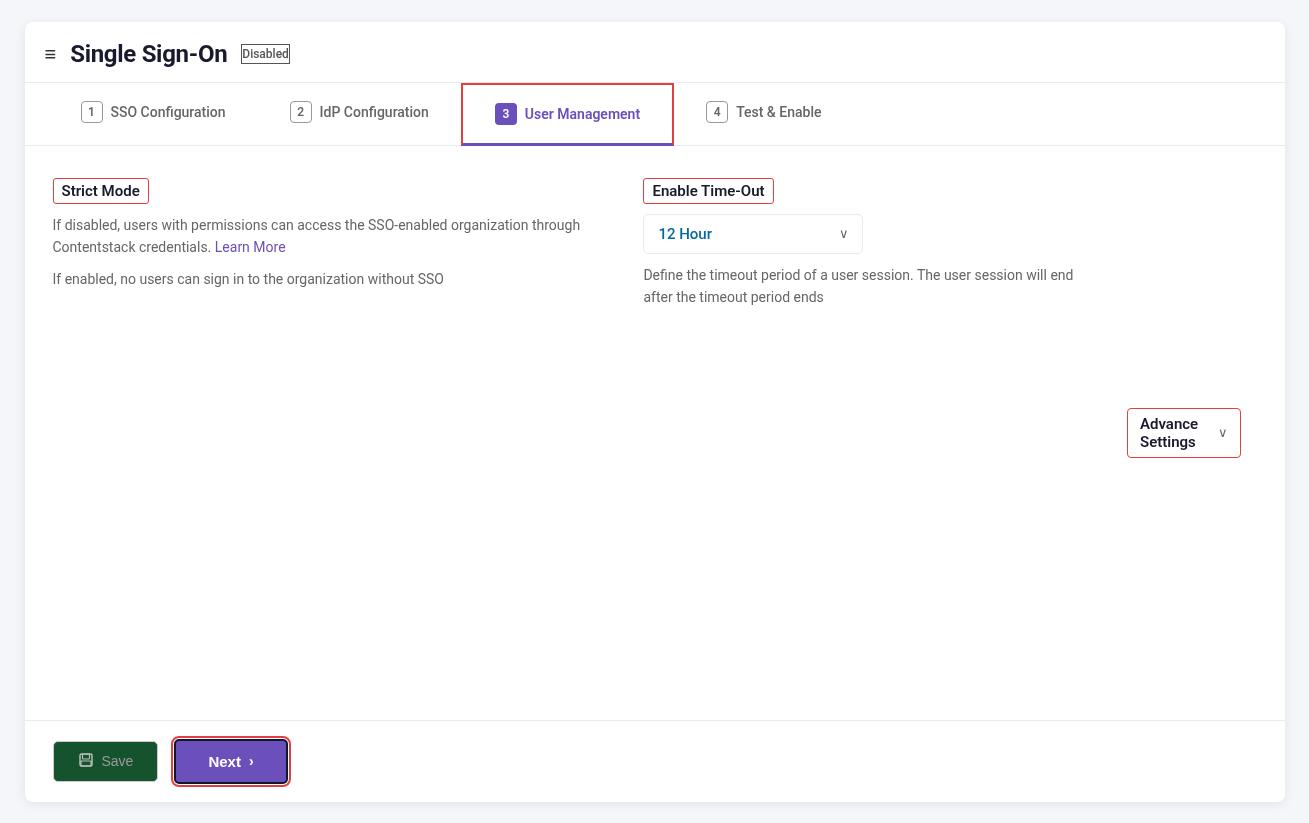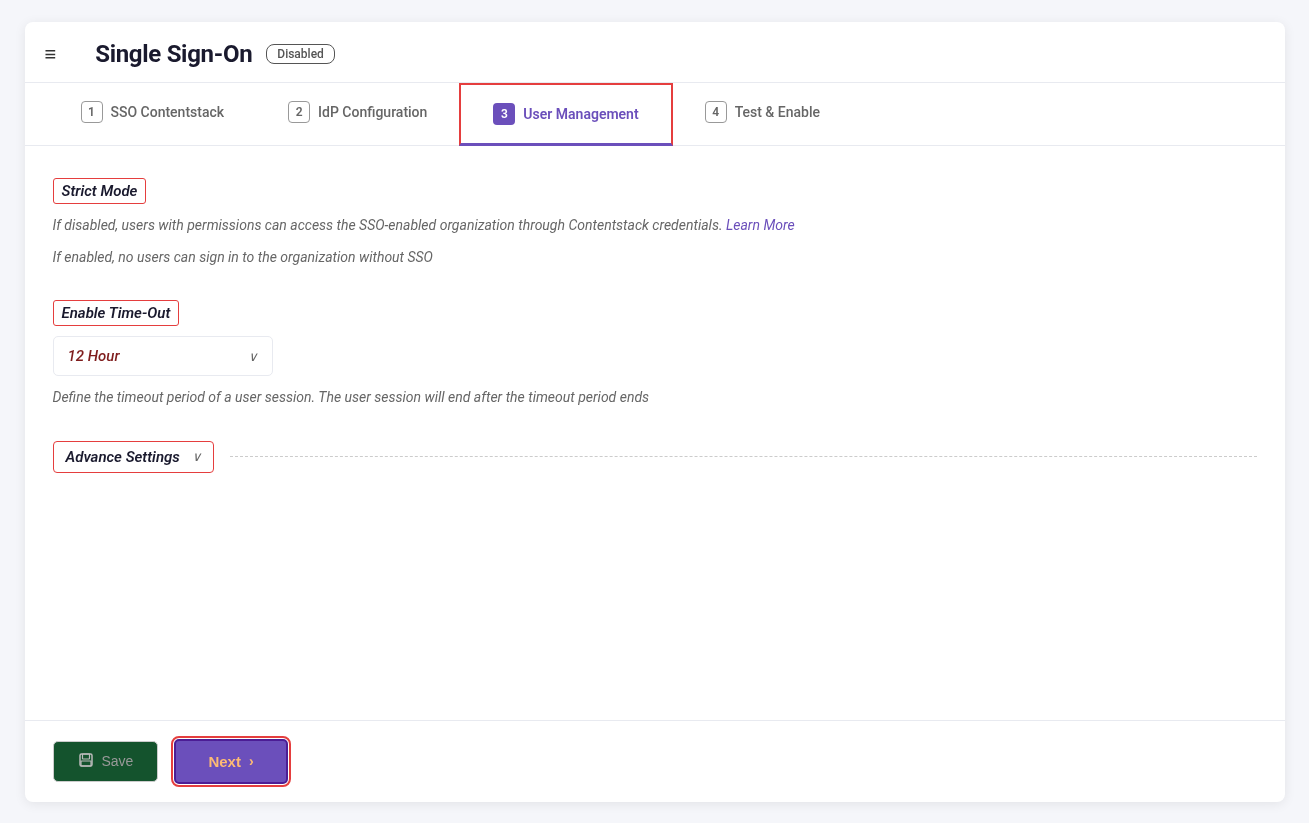--- a/index.html
+++ b/index.html
@@ -32,26 +32,25 @@
     .hamburger-icon {
       font-size: 20px;
       color: #333;
       cursor: pointer;
     }
     .header-title {
       font-size: 24px;
       font-weight: 700;
       color: #1a1a2e;
       letter-spacing: -0.3px;
-      margin-left: 25px;
     }
     .status-badge {
       border: 1.5px solid #555;
-      border-radius: 8px;
-      padding: 2px 10px;
+      border-radius: 0;
+      padding: 2px 0;
       font-size: 12px;
       color: #555;
       font-weight: 500;
     }
     
     .tabs-bar {
       display: flex;
       align-items: center;
       padding: 0 24px;
       border-bottom: 1px solid #e8eaf0;
@@ -94,23 +93,22 @@
     .tab-item.active .tab-number {
       background: #6b4fbb;
       color: #fff;
       border: none;
     }
     
     .content {
       padding: 32px 28px;
       flex: 1;
       display: flex;
-      flex-direction: column;
-      gap: 32px;
-      font-style: italic;
+      flex-direction: row;
+      gap: 45px;
     }
     
     .section-block {
       display: flex;
       flex-direction: column;
       gap: 10px;
     }
     .section-title {
       font-size: 15px;
       font-weight: 600;
@@ -164,21 +162,21 @@
       border: 1.5px solid #e8eaf0;
       border-radius: 5px;
       padding: 10px 14px;
       width: 220px;
       cursor: pointer;
       background: #fff;
       justify-content: space-between;
     }
     .dropdown-value {
       font-size: 15px;
-      color: #7f1d1d;
+      color: #0369a1;
       font-weight: 500;
     }
     .chevron-icon {
       font-size: 13px;
       color: #666;
     }
     
     .advance-settings-row {
       display: flex;
       align-items: center;
@@ -229,25 +227,25 @@
       font-size: 15px;
       color: #bbb;
     }
     .btn-next {
       display: flex;
       align-items: center;
       gap: 8px;
       padding: 12px 32px;
       border-radius: 5px;
       background: #6b4fbb;
-      color: #fdba74;
-      font-size: 15px;
-      font-weight: 600;
-      cursor: pointer;
-      border: 2px solid #4c1d95;
+      color: #ffffff;
+      font-size: 15px;
+      font-weight: 600;
+      cursor: pointer;
+      border: 2px solid #0f172a;
       outline: 2px solid #e53e3e;
       outline-offset: 1px;
     }
     .btn-next-arrow {
       font-size: 14px;
     }
   </style>
 </head>
 <body>
 
@@ -255,21 +253,21 @@
 
   <div class="header">
     <span class="hamburger-icon">≡</span>
     <span class="header-title">Single Sign-On</span>
     <span class="status-badge">Disabled</span>
   </div>
 
   <div class="tabs-bar">
     <div class="tab-item">
       <span class="tab-number">1</span>
-      <span>SSO Contentstack</span>
+      <span>SSO Configuration</span>
     </div>
     <div class="tab-item">
       <span class="tab-number">2</span>
       <span>IdP Configuration</span>
     </div>
     <div class="tab-item active">
       <span class="tab-number">3</span>
       <span>User Management</span>
     </div>
     <div class="tab-item">

